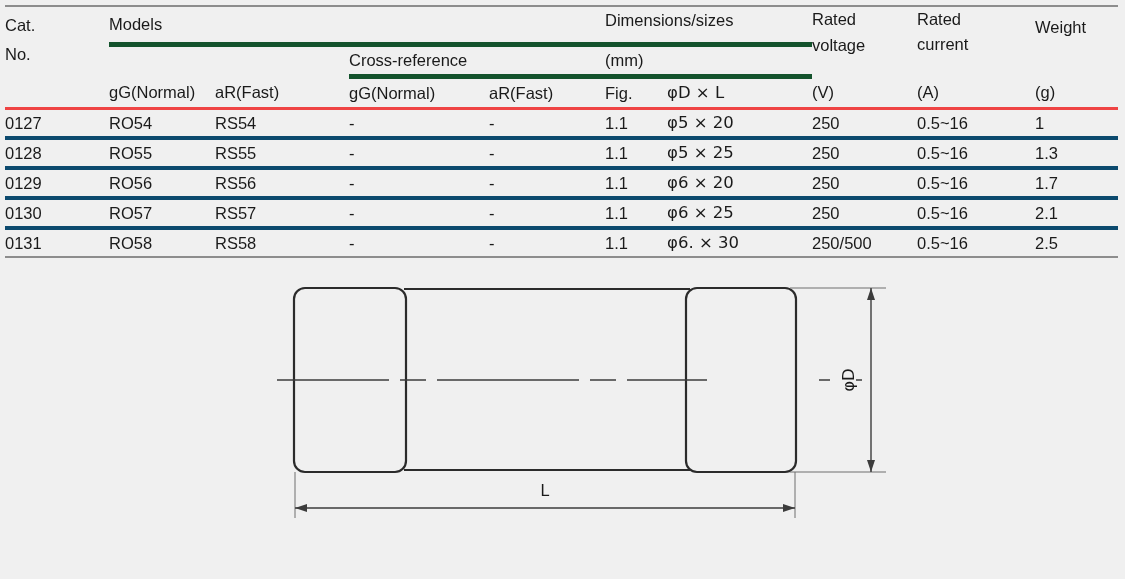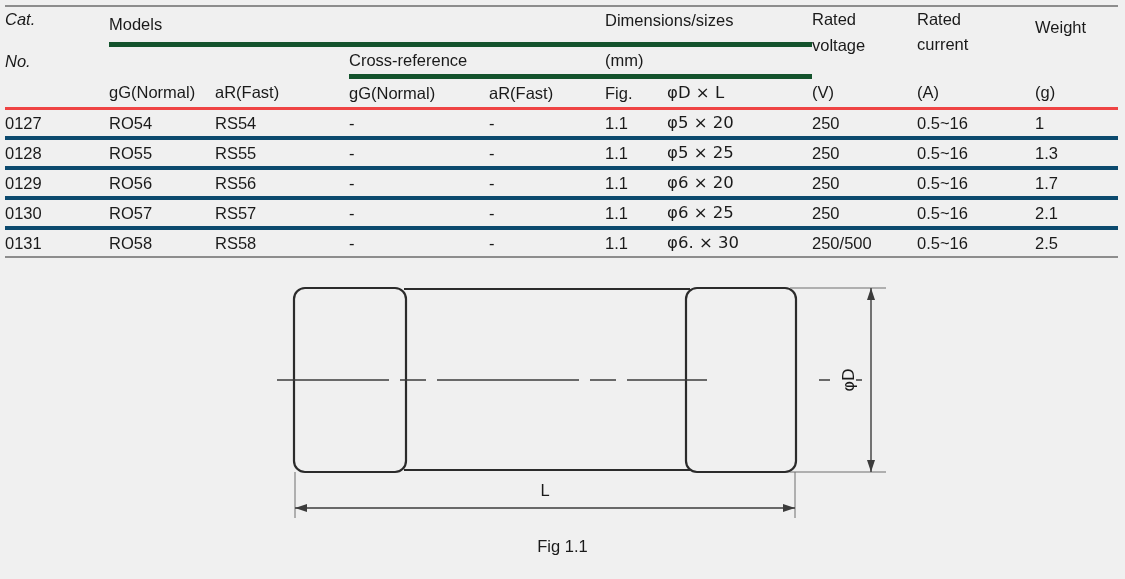--- a/index.html
+++ b/index.html
@@ -111,23 +111,23 @@
       <col class="c-xar">
     <col class="c-fig">
       <col class="c-dim">
       <col class="c-volt">
       <col class="c-curr">
       <col class="c-wt">
   </colgroup>
 
   <tbody>
       <tr class="hdr-row">
-    <td rowspan="2" class="pad-l" style="vertical-align:top;padding-top:4px;font-style:italic;">
+    <td rowspan="2" class="pad-l" style="vertical-align:top;padding-top:10px;">
       <div>Cat.</div>
-      <div style="margin-top:25px;">No.</div>
+      <div style="margin-top:12px;">No.</div>
     </td>
     <td colspan="4" class="grp-underline">Models</td>
     <td colspan="2" class="grp-underline" style="line-height:1.1;padding-bottom:8px;">
       <span>Dimensions/sizes</span>
     </td>
     <td rowspan="2" style="vertical-align:top;padding-top:4px;">
       <div>Rated</div>
       <div style="margin-top:9px;">voltage</div>
     </td>
     <td rowspan="2" style="vertical-align:top;padding-top:4px;">
@@ -260,14 +260,13 @@
 
     <g>
       <line x1="295" y1="250" x2="795" y2="250" stroke="#3c3c3c" stroke-width="1.4"></line>
       <polygon points="295,250 307,246 307,254" fill="#3c3c3c"></polygon>
       <polygon points="795,250 783,246 783,254" fill="#3c3c3c"></polygon>
     </g>
 
     <text x="545" y="238" text-anchor="middle" font-family="Liberation Sans, sans-serif" font-size="16.5" fill="#1a1a1a" id="svg-length-label">L</text>
   </svg>
 
-  <div class="fig-caption">Fig 1.1</div>
 </div>
 
 </body></html>

